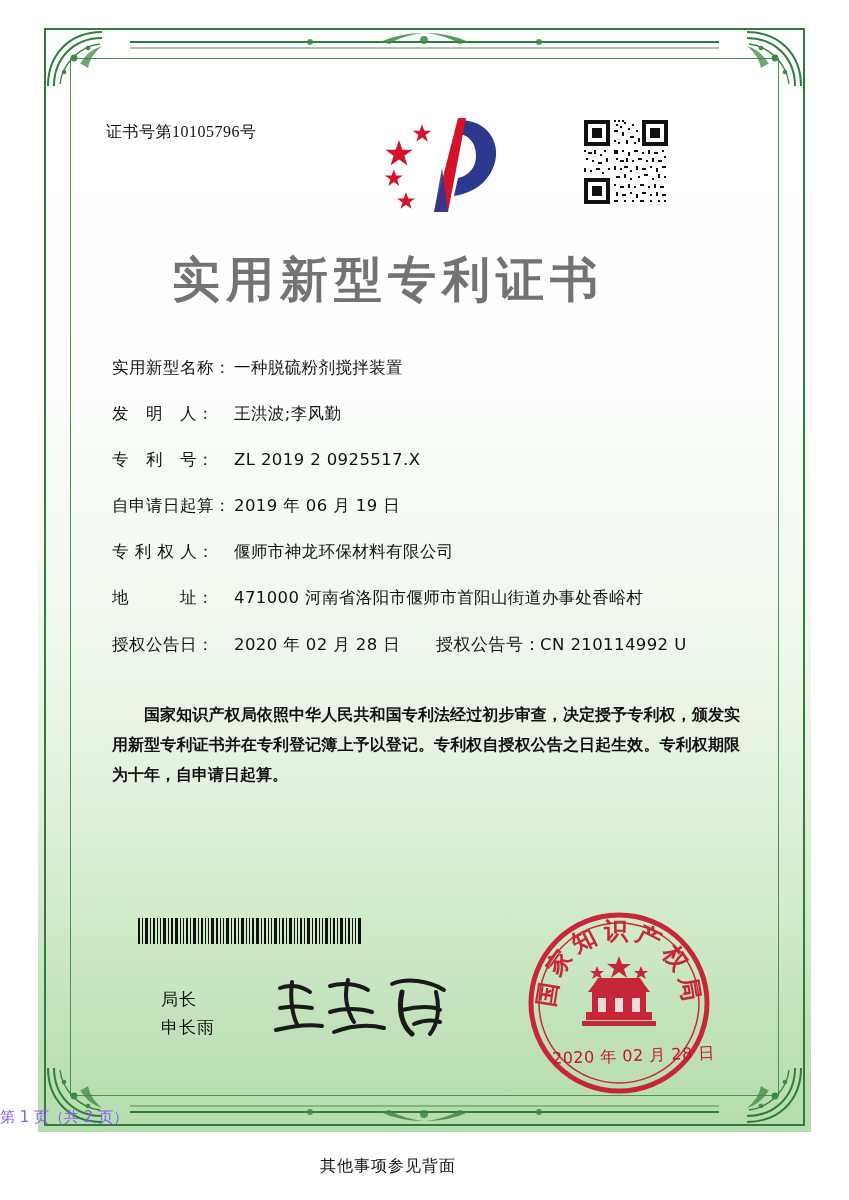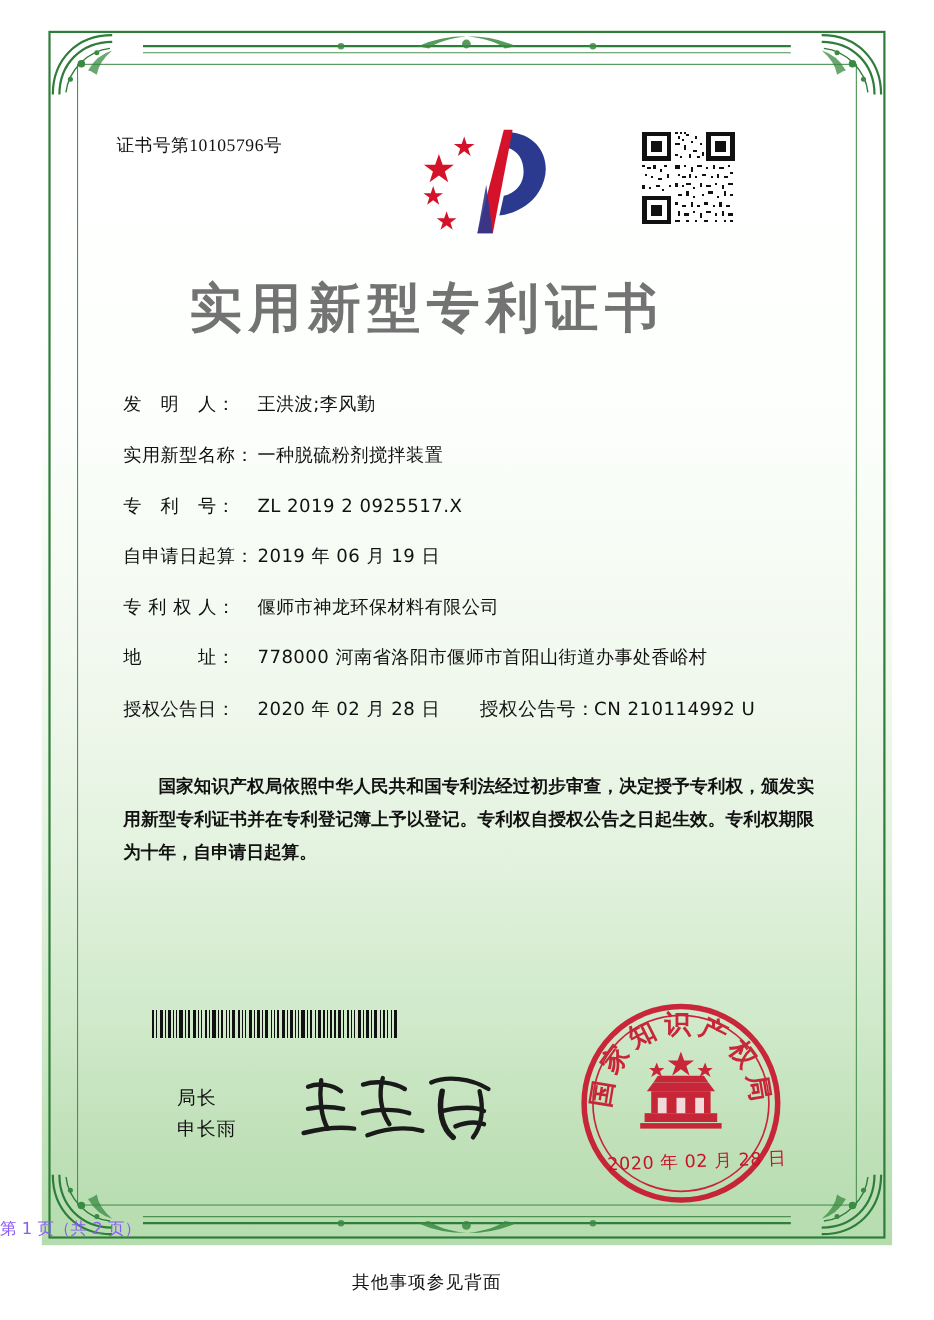--- a/index.html
+++ b/index.html
@@ -471,42 +471,42 @@
           <rect x="38" y="41" width="1" height="1"></rect>
         <rect x="41" y="41" width="1" height="1"></rect>
       </g>
     </svg>
   </div>
 
   <div class="title">实用新型专利证书</div>
 
   <div class="fields">
     <div class="field-row">
+      <span class="field-label">实用新型名称：</span>
+      <span class="field-value">一种脱硫粉剂搅拌装置</span>
+    </div>
+    <div class="field-row">
       <span class="field-label">发　明　人：</span>
       <span class="field-value">王洪波;李风勤</span>
-    </div>
-    <div class="field-row">
-      <span class="field-label">实用新型名称：</span>
-      <span class="field-value">一种脱硫粉剂搅拌装置</span>
     </div>
     <div class="field-row">
       <span class="field-label">专　利　号：</span>
       <span class="field-value">ZL 2019 2 0925517.X</span>
     </div>
     <div class="field-row">
       <span class="field-label">自申请日起算：</span>
       <span class="field-value">2019 年 06 月 19 日</span>
     </div>
     <div class="field-row">
       <span class="field-label">专 利 权 人：</span>
       <span class="field-value">偃师市神龙环保材料有限公司</span>
     </div>
     <div class="field-row">
       <span class="field-label">地　　　址：</span>
-      <span class="field-value">778000 河南省洛阳市偃师市首阳山街道办事处香峪村</span>
+      <span class="field-value">471000 河南省洛阳市偃师市首阳山街道办事处香峪村</span>
     </div>
     <div class="field-row pair">
       <span class="field-label">授权公告日：</span>
       <span class="field-value">2020 年 02 月 28 日</span>
       <span class="field-label2">授权公告号：</span>
       <span class="field-value">CN 210114992 U</span>
     </div>
   </div>
 
   <div class="paras">

